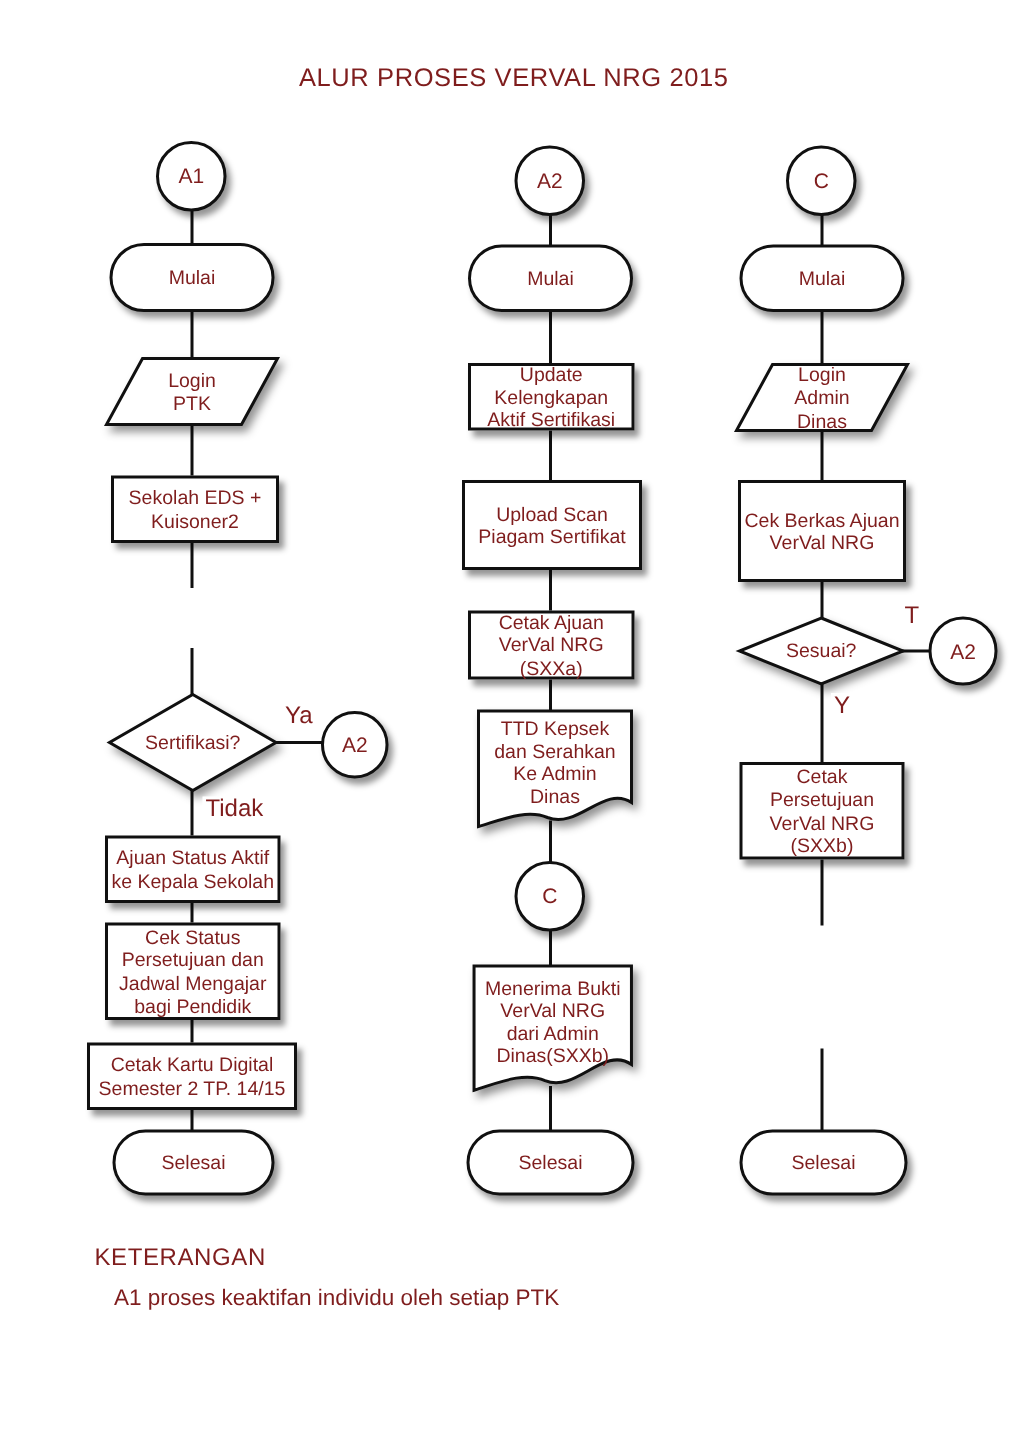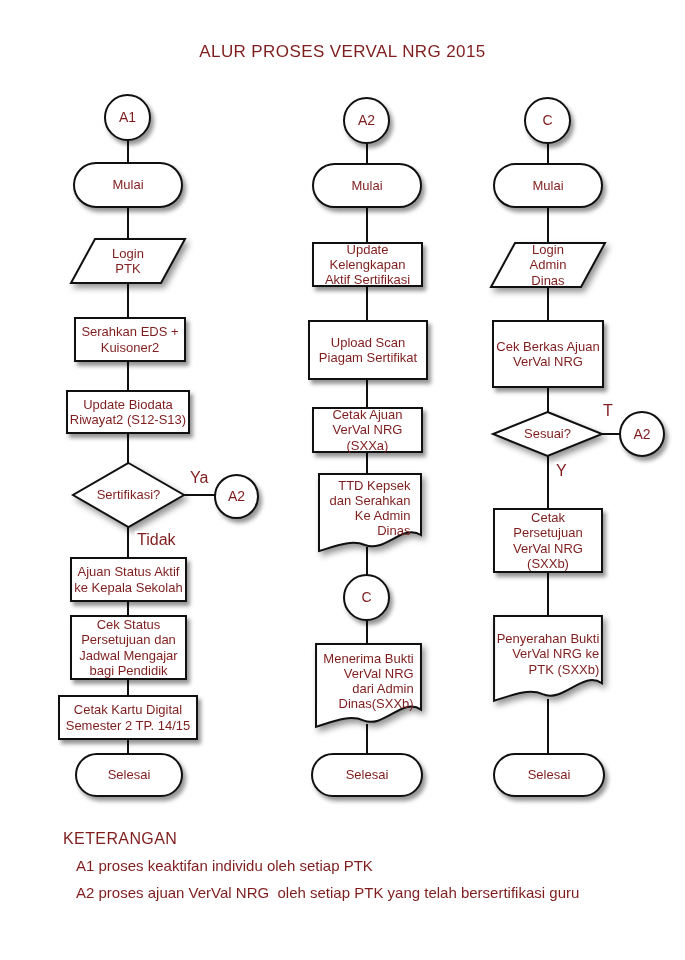--- a/index.html
+++ b/index.html
@@ -15,21 +15,21 @@
   .term{border-radius:23px;}
   .circ{border-radius:50%;font-size:14px;}
   
   .snode{position:absolute;display:flex;align-items:center;justify-content:center;
          text-align:center;font-size:13px;line-height:1.16;}
   .snode svg{position:absolute;left:0;top:0;width:100%;height:100%;overflow:visible;
              filter:drop-shadow(3px 4px 3px rgba(0,0,0,.42));}
   .snode svg polygon,.snode svg path{fill:#ffffff;stroke:#101010;stroke-width:2;
              vector-effect:non-scaling-stroke;stroke-linejoin:miter;}
   .snode .lbl{position:relative;z-index:1;}
-  .doc .lbl{padding-bottom:10px;text-align:right;}
+  .doc .lbl{padding-bottom:10px;}
   .lbl{white-space:pre-line;}
   
   .vline{position:absolute;width:2px;background:#101010;}
   .hline{position:absolute;height:2px;background:#101010;}
   .edge-label{position:absolute;font-size:16px;background:#fff;padding:0 2px;}
   
   .legend{position:absolute;left:63px;top:830px;font-size:15px;}
   .legend .hd{font-size:16px;letter-spacing:.4px;margin-bottom:9px;}
   .legend .it{margin-bottom:10px;white-space:pre;margin-left:13px;}
 </style>
@@ -79,28 +79,24 @@
 
   <div class="snode" style="left:70px;top:238px;width:116px;height:46px">
     <svg viewBox="0 0 116 46" preserveAspectRatio="none">
       <polygon points="25,1 115,1 91,45 1,45"></polygon>
     </svg>
     <span class="lbl">Login
 PTK</span>
   </div>
 
   <div class="node" style="left:74px;top:317px;width:112px;height:45px">
-    <span class="lbl">Serahkan EDS +
+    <span class="lbl">Sekolah EDS +
 Kuisoner2</span>
   </div>
 
-  <div class="node" style="left:66px;top:390px;width:124px;height:44px">
-    <span class="lbl">Update Biodata
-Riwayat2 (S12-S13)</span>
-  </div>
 
   <div class="snode" style="left:72px;top:462px;width:113px;height:66px">
     <svg viewBox="0 0 113 66" preserveAspectRatio="none">
       <polygon points="56.5,1 112,33 56.5,65 1,33"></polygon>
     </svg>
     <span class="lbl">Sertifikasi?</span>
   </div>
 
   <span class="edge-label" style="left:188px;top:469px">Ya</span>
   <span class="edge-label" style="left:135px;top:531px">Tidak</span>
@@ -219,32 +215,23 @@
     <span class="lbl">A2</span>
   </div>
 
   <div class="node" style="left:493px;top:508px;width:110px;height:65px">
     <span class="lbl">Cetak
 Persetujuan
 VerVal  NRG
 (SXXb)</span>
   </div>
 
-  <div class="snode doc" style="left:493px;top:615px;width:110px;height:88px">
-    <svg viewBox="0 0 104 80" preserveAspectRatio="none">
-      <path d="M1,1 L103,1 L103,62 C85,50 67,80 47,72 C33,66 15,74 1,78 Z"></path>
-    </svg>
-    <span class="lbl">Penyerahan Bukti
-VerVal NRG ke
-PTK  (SXXb)</span>
-  </div>
 
   <div class="node term" style="left:493px;top:753px;width:112px;height:44px">
     <span class="lbl">Selesai</span>
   </div>
 
   <div class="legend">
     <div class="hd">KETERANGAN</div>
     <div class="it">A1 proses keaktifan individu oleh setiap PTK</div>
-    <div class="it">A2 proses ajuan VerVal NRG  oleh setiap PTK yang telah bersertifikasi guru</div>
   </div>
 
 </div>
 
 </body></html>

